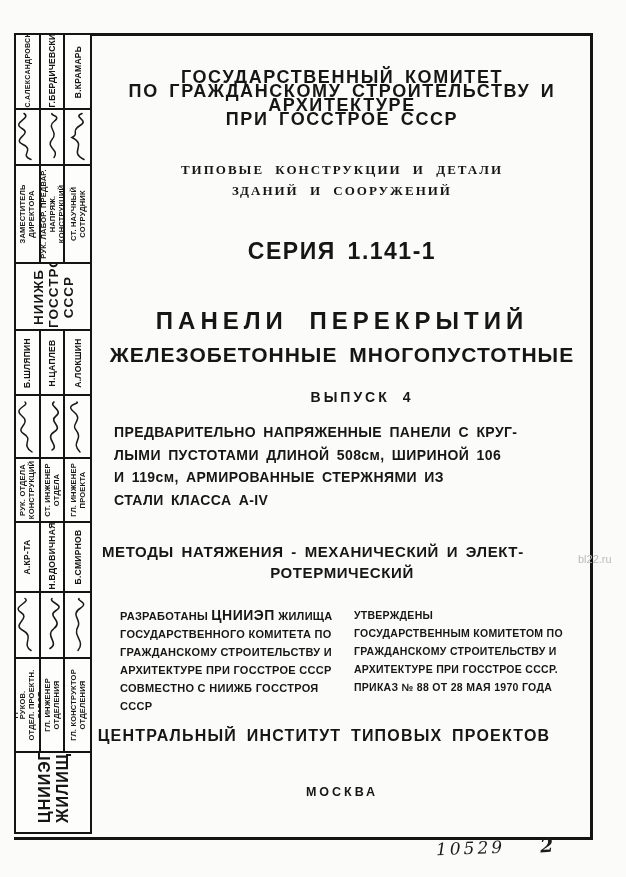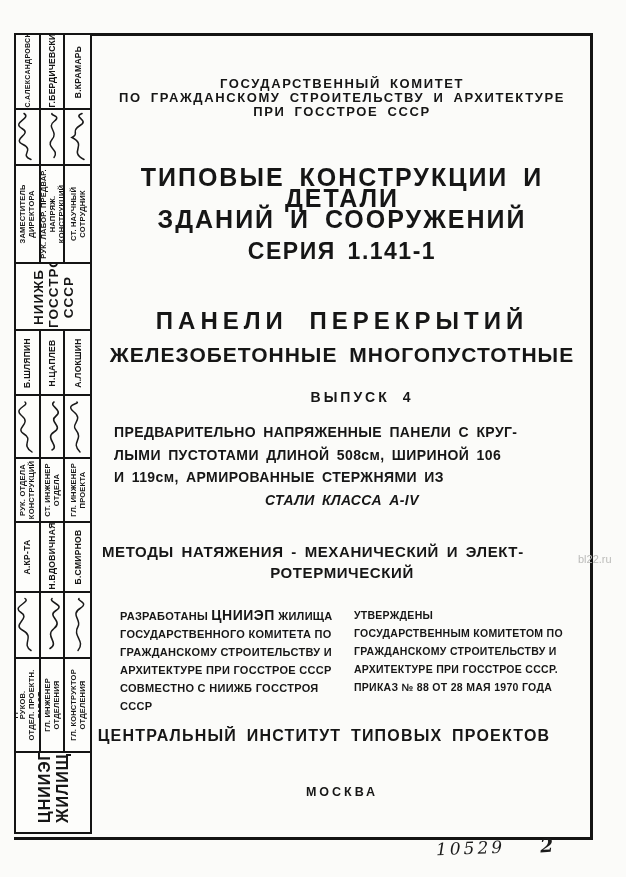--- a/index.html
+++ b/index.html
@@ -41,29 +41,29 @@
   .rw61{width:61px}.rw89{width:89px}.rw68{width:68px}
   .sb-name{font-size:8.5px;font-weight:700;letter-spacing:.3px;white-space:nowrap;}
   .sb-name.sm{font-size:7px;}
   .sb-title{font-size:7.5px;line-height:9px;font-weight:700;letter-spacing:.2px;}
   .sb-org-a{font-size:13.5px;line-height:15px;font-weight:700;letter-spacing:1px;}
   .sb-org-c{font-size:16px;line-height:17.5px;font-weight:700;letter-spacing:1px;}
   .sig-svg{display:block;margin:0 auto;}
   
   .main{position:absolute;left:92px;top:33px;width:500px;height:801px;}
   .blk{position:absolute;left:0;width:100%;text-align:center;font-weight:700;}
-  .org-header{top:44px;font-size:13px;line-height:14px;letter-spacing:1.6px;word-spacing:4px;text-align:center;}
-  .doc-type{top:134px;font-size:25px;line-height:21px;letter-spacing:2px;word-spacing:6px;}
+  .org-header{top:37px;font-size:18px;line-height:14px;letter-spacing:1.6px;word-spacing:4px;text-align:center;}
+  .doc-type{top:126px;font-size:13px;line-height:21px;letter-spacing:2px;word-spacing:6px;font-family:Liberation Serif, serif;}
   .series{top:205px;font-size:23px;letter-spacing:1.5px;word-spacing:4px;}
   .subject1{top:274px;font-size:24px;letter-spacing:5px;word-spacing:10px;}
   .subject2{top:310px;font-size:21px;letter-spacing:1px;word-spacing:5px;}
   .issue{top:356px;font-size:14px;letter-spacing:3px;word-spacing:6px;padding-left:20px;}
   .desc{top:388px;font-size:14px;line-height:22.5px;letter-spacing:.4px;word-spacing:3px;padding:0 22px;box-sizing:border-box;}
   .desc .l{text-align:left;}
-  .desc .c{text-align:center;font-style:italic;}
+  .desc .c{text-align:left;}
   .methods{top:508px;font-size:15px;line-height:21px;letter-spacing:.6px;word-spacing:3px;padding:0 10px;box-sizing:border-box;}
   .cols{top:573px;display:flex;text-align:left;padding:0 16px 0 28px;box-sizing:border-box;}
   .col{font-size:11px;line-height:18px;font-weight:700;letter-spacing:.3px;}
   .col.left{width:238px;}
   .col.right{width:226px;margin-left:0;font-size:10.5px;}
   .org-big{font-size:14px;letter-spacing:.5px;}
   .institute{top:694px;font-size:16px;letter-spacing:1.2px;word-spacing:4px;transform:translateX(-18px);}
   .moscow{top:752px;font-size:12.5px;letter-spacing:3px;}
   
   .watermark{

